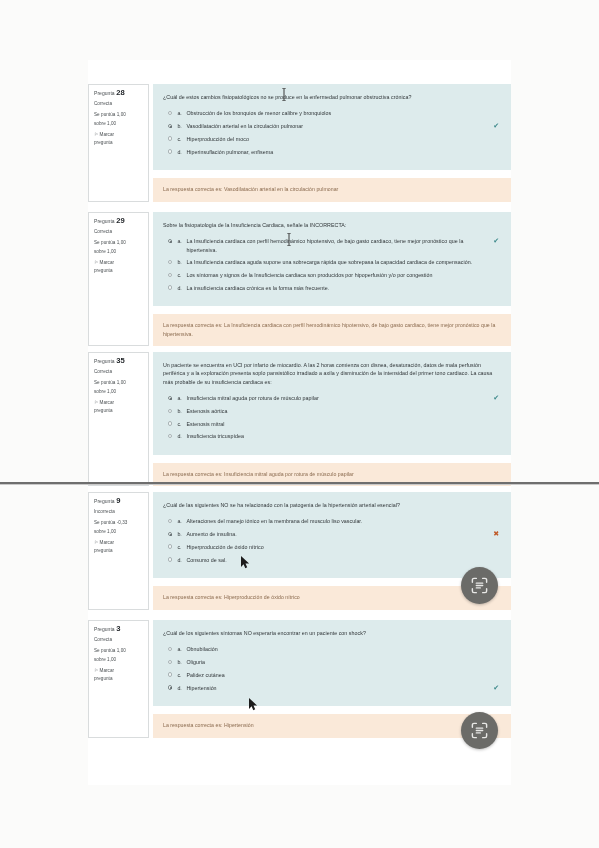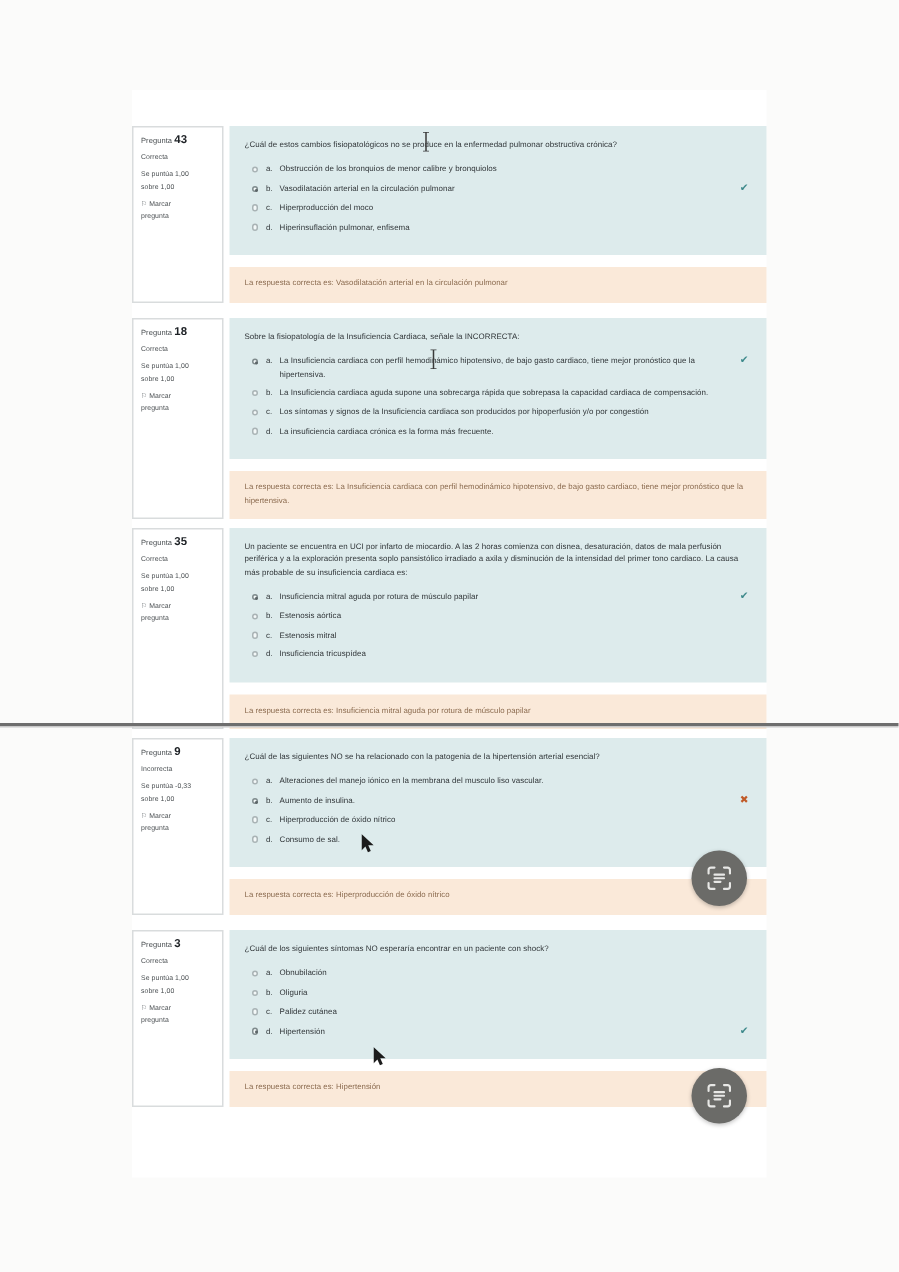--- a/index.html
+++ b/index.html
@@ -185,21 +185,21 @@
 <body>
 
 <div class="page">
 
   <div class="sheet" id="sheet-top"></div>
   <div class="sheet" id="sheet-bottom"></div>
 
   <div id="questions-layer">
       <div class="qblock" style="top: 84px; left: 88px;">
         <div class="qinfo">
-          <div class="line qnum"><span>Pregunta</span> <b>43</b></div>
+          <div class="line qnum"><span>Pregunta</span> <b>28</b></div>
           <div class="line state">Correcta</div>
           <div class="line score">Se puntúa 1,00</div>
           <div class="line score">sobre 1,00</div>
           <div class="line flag"><span class="fg">⚐</span> <span>Marcar</span></div>
           <div class="line">pregunta</div>
         </div>
         <div class="qbody">
           <div class="qstem">
             <p class="qtext">¿Cuál de estos cambios fisiopatológicos no se produce en la enfermedad pulmonar obstructiva crónica?</p>
             <ul class="opts">
@@ -226,21 +226,21 @@
               </li>
             </ul>
           </div>
           <div class="feedback">
             <div class="feedback-text">La respuesta correcta es: Vasodilatación arterial en la circulación pulmonar</div>
           </div>
         </div>
       </div>
       <div class="qblock" style="top: 212px; left: 88px;">
         <div class="qinfo">
-          <div class="line qnum"><span>Pregunta</span> <b>18</b></div>
+          <div class="line qnum"><span>Pregunta</span> <b>29</b></div>
           <div class="line state">Correcta</div>
           <div class="line score">Se puntúa 1,00</div>
           <div class="line score">sobre 1,00</div>
           <div class="line flag"><span class="fg">⚐</span> <span>Marcar</span></div>
           <div class="line">pregunta</div>
         </div>
         <div class="qbody">
           <div class="qstem">
             <p class="qtext">Sobre la fisiopatología de la Insuficiencia Cardiaca, señale la INCORRECTA:</p>
             <ul class="opts">

